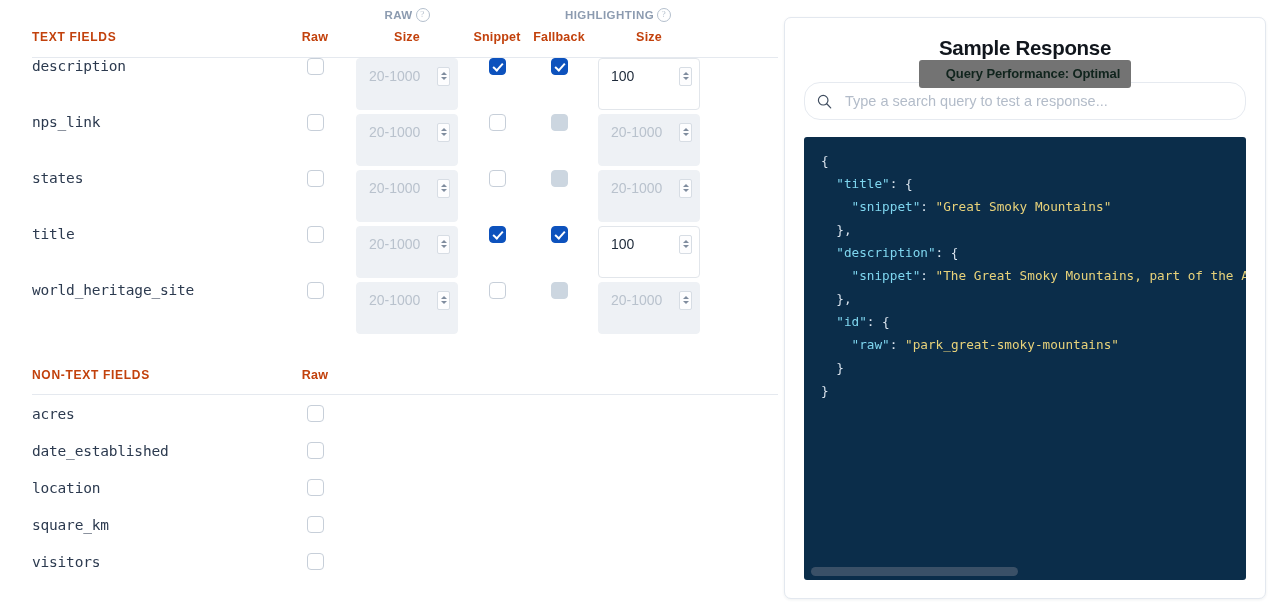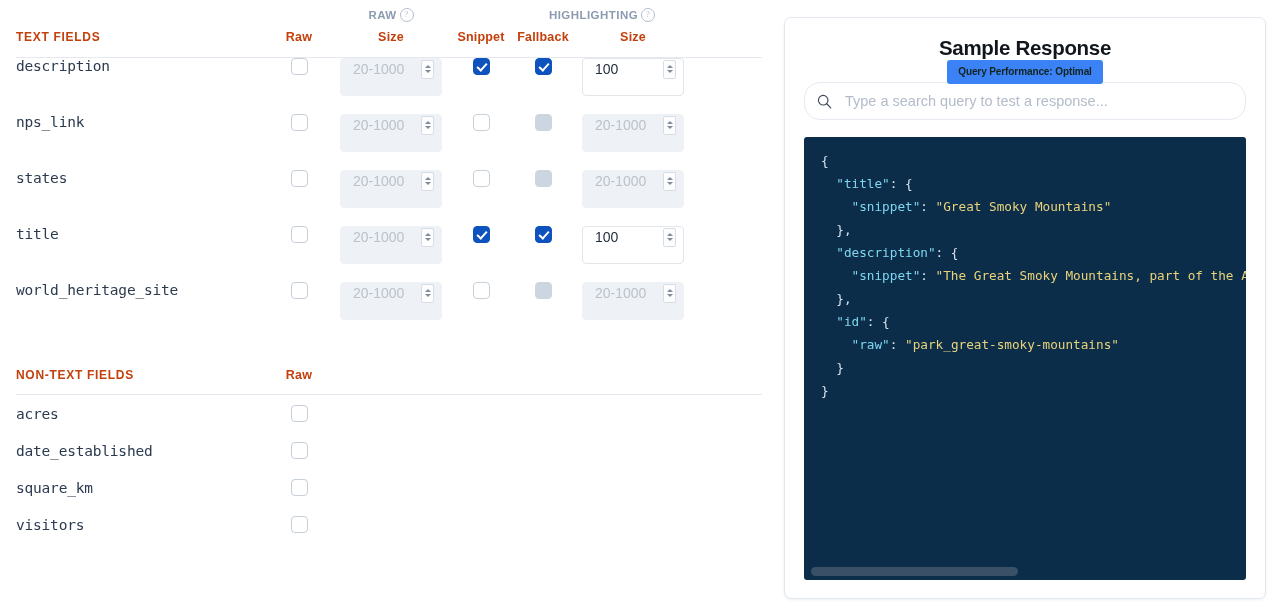--- a/index.html
+++ b/index.html
@@ -15,21 +15,21 @@
 
   .page {
     position: relative;
     width: 1284px;
     height: 613px;
   }
 
   
   .fields-pane {
     position: absolute;
-    left: 0;
+    left: 16px;
     top: 0;
     width: 762px;
     height: 613px;
     box-sizing: border-box;
     padding: 0 0 0 16px;
   }
 
   .group-head-row {
     display: flex;
     align-items: flex-end;
@@ -148,21 +148,21 @@
   }
 
   .cbox.disabled-filled {
     background: #ccd6e0;
     border-color: #ccd6e0;
   }
 
   
   .numbox {
     width: 102px;
-    height: 38px;
+    height: 52px;
     box-sizing: border-box;
     border: 1px solid #e2e6eb;
     border-radius: 4px;
     background: #ffffff;
     display: flex;
     align-items: center;
     padding: 0 7px 16px 12px;
     position: relative;
   }
 
@@ -244,25 +244,25 @@
   }
 
   .resp-title {
     font-size: 20.5px;
     font-weight: bold;
     color: #11161d;
     letter-spacing: -0.3px;
   }
 
   .perf-badge {
-    background: #3b82f6;
+    background: #737373;
     color: #10241d;
-    font-size: 10px;
+    font-size: 13px;
     font-weight: bold;
-    padding: 6px 11px 7px 11px;
+    padding: 6px 11px 7px 27px;
     border-radius: 3px;
     letter-spacing: -0.1px;
     white-space: nowrap;
   }
 
   .search-wrap {
     margin-top: 16px;
     height: 36px;
     border: 1px solid #e6eaf0;
     border-radius: 16px;
@@ -533,20 +533,26 @@
 
     <div id="nontext-rows">
         <div class="ntrow">
           <div class="c-label fname">acres</div>
           <div class="c-raw cellcenter">
             <div class="cbox"></div>
           </div>
         </div>
         <div class="ntrow">
           <div class="c-label fname">date_established</div>
+          <div class="c-raw cellcenter">
+            <div class="cbox"></div>
+          </div>
+        </div>
+        <div class="ntrow">
+          <div class="c-label fname">location</div>
           <div class="c-raw cellcenter">
             <div class="cbox"></div>
           </div>
         </div>
         <div class="ntrow">
           <div class="c-label fname">square_km</div>
           <div class="c-raw cellcenter">
             <div class="cbox"></div>
           </div>
         </div>

